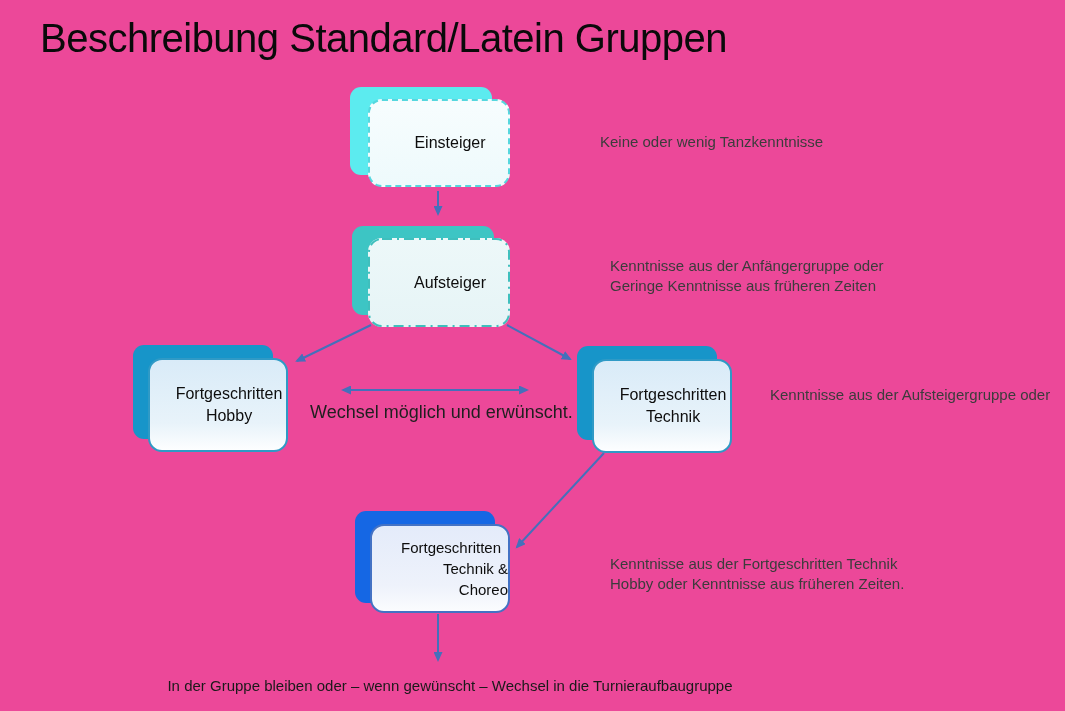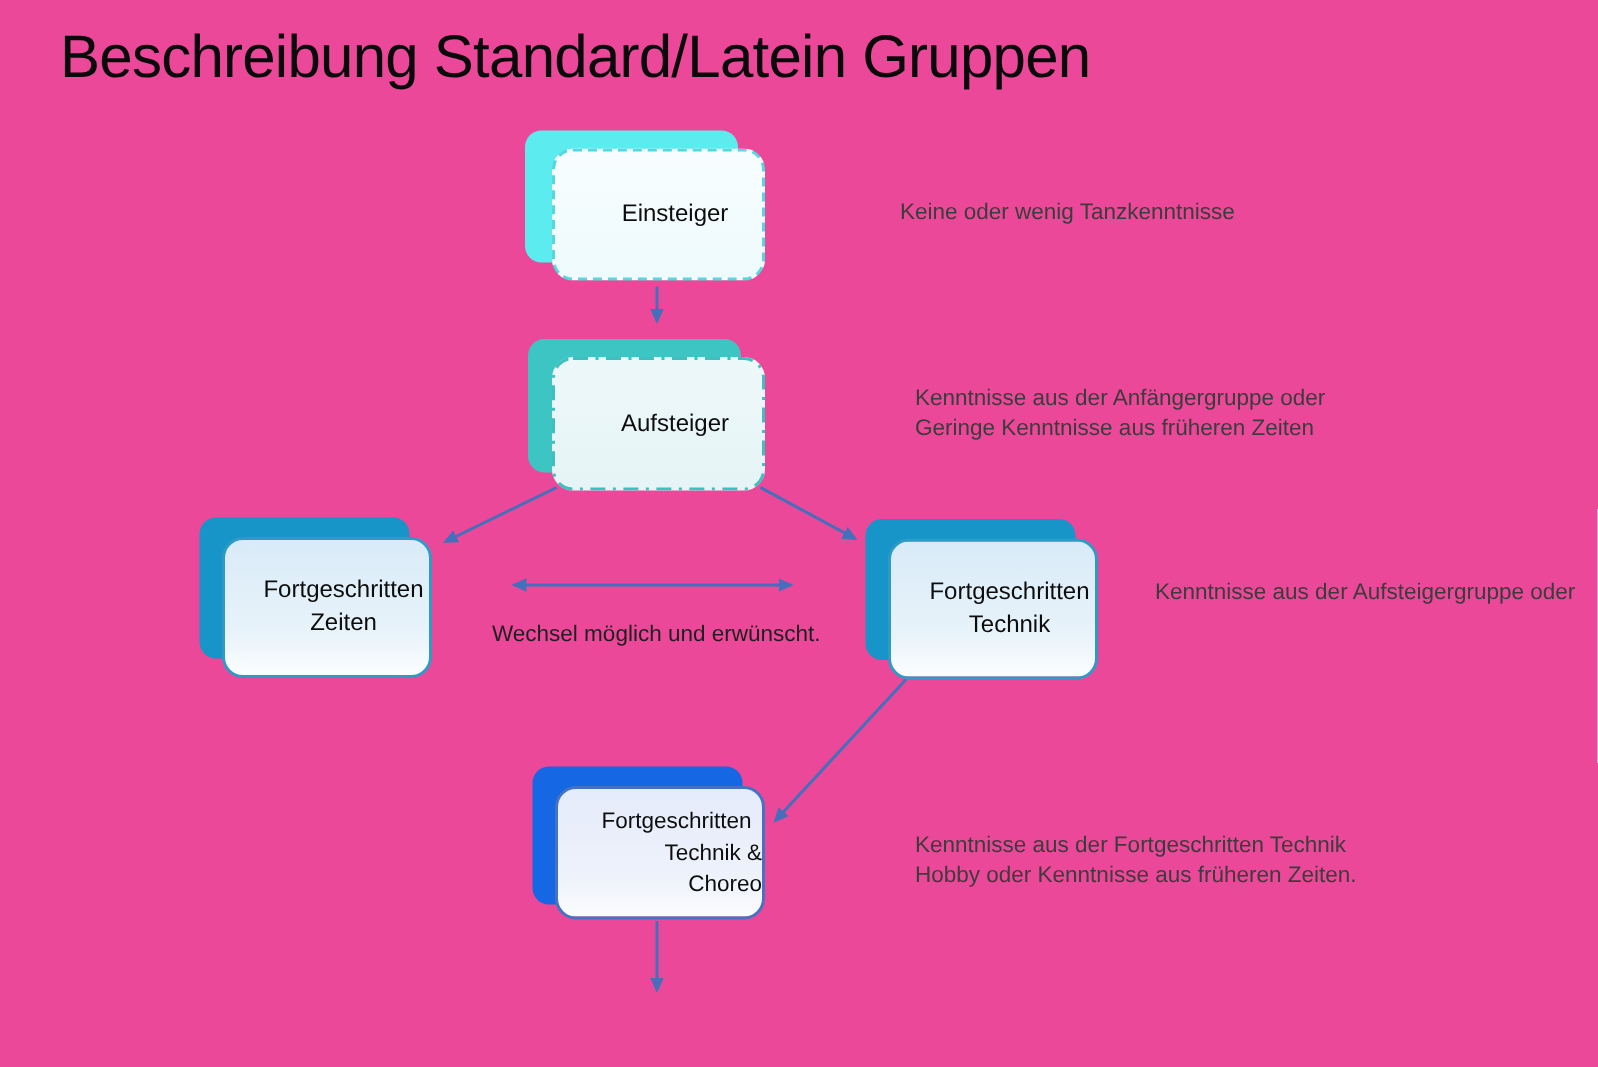--- a/index.html
+++ b/index.html
@@ -87,24 +87,24 @@
     line-height: 20px;
     white-space: nowrap;
   }
   .ann-einsteiger { left: 588px; top: 132px; margin-left: 12px; }
   .ann-aufsteiger { left: 610px; top: 256px; }
   .ann-technik    { left: 770px; top: 385px; }
   .ann-choreo     { left: 610px; top: 554px; }
 
   .wechsel-label {
     position: absolute;
-    left: 310px; top: 414px;
+    left: 310px; top: 402px;
     width: 255px;
     text-align: center;
-    font-size: 15px;
+    font-size: 18px;
     color: #1f1f1f;
     white-space: nowrap;
   }
 
   .bottom-note {
     position: absolute;
     left: 0px; top: 677px;
     width: 900px;
     text-align: center;
     font-size: 15px;
@@ -150,21 +150,21 @@
         <rect x="1" y="1" width="140" height="87" rx="13" fill="none" stroke="#3fbfbd" stroke-width="2" stroke-dasharray="10 5 2 5"></rect>
       </svg>
       <span class="label-line">Aufsteiger</span>
     </div>
   </div>
 
   <div class="node">
     <div class="shadow sh-hobby"></div>
     <div class="front fr-hobby">
       <span class="label-line">Fortgeschritten</span>
-      <span class="label-line">Zeiten</span>
+      <span class="label-line">Hobby</span>
     </div>
   </div>
 
   <div class="node">
     <div class="shadow sh-technik"></div>
     <div class="front fr-technik">
       <span class="label-line">Fortgeschritten</span>
       <span class="label-line">Technik</span>
     </div>
   </div>
@@ -190,14 +190,15 @@
 
   <div class="annotation ann-technik">
     <div>Kenntnisse aus der Aufsteigergruppe oder</div>
   </div>
 
   <div class="annotation ann-choreo">
     <div>Kenntnisse aus der Fortgeschritten Technik</div>
     <div>Hobby oder Kenntnisse aus früheren Zeiten.</div>
   </div>
 
+  <div class="bottom-note">In der Gruppe bleiben oder – wenn gewünscht – Wechsel in die Turnieraufbaugruppe</div>
 
 </div>
 
 </body></html>

